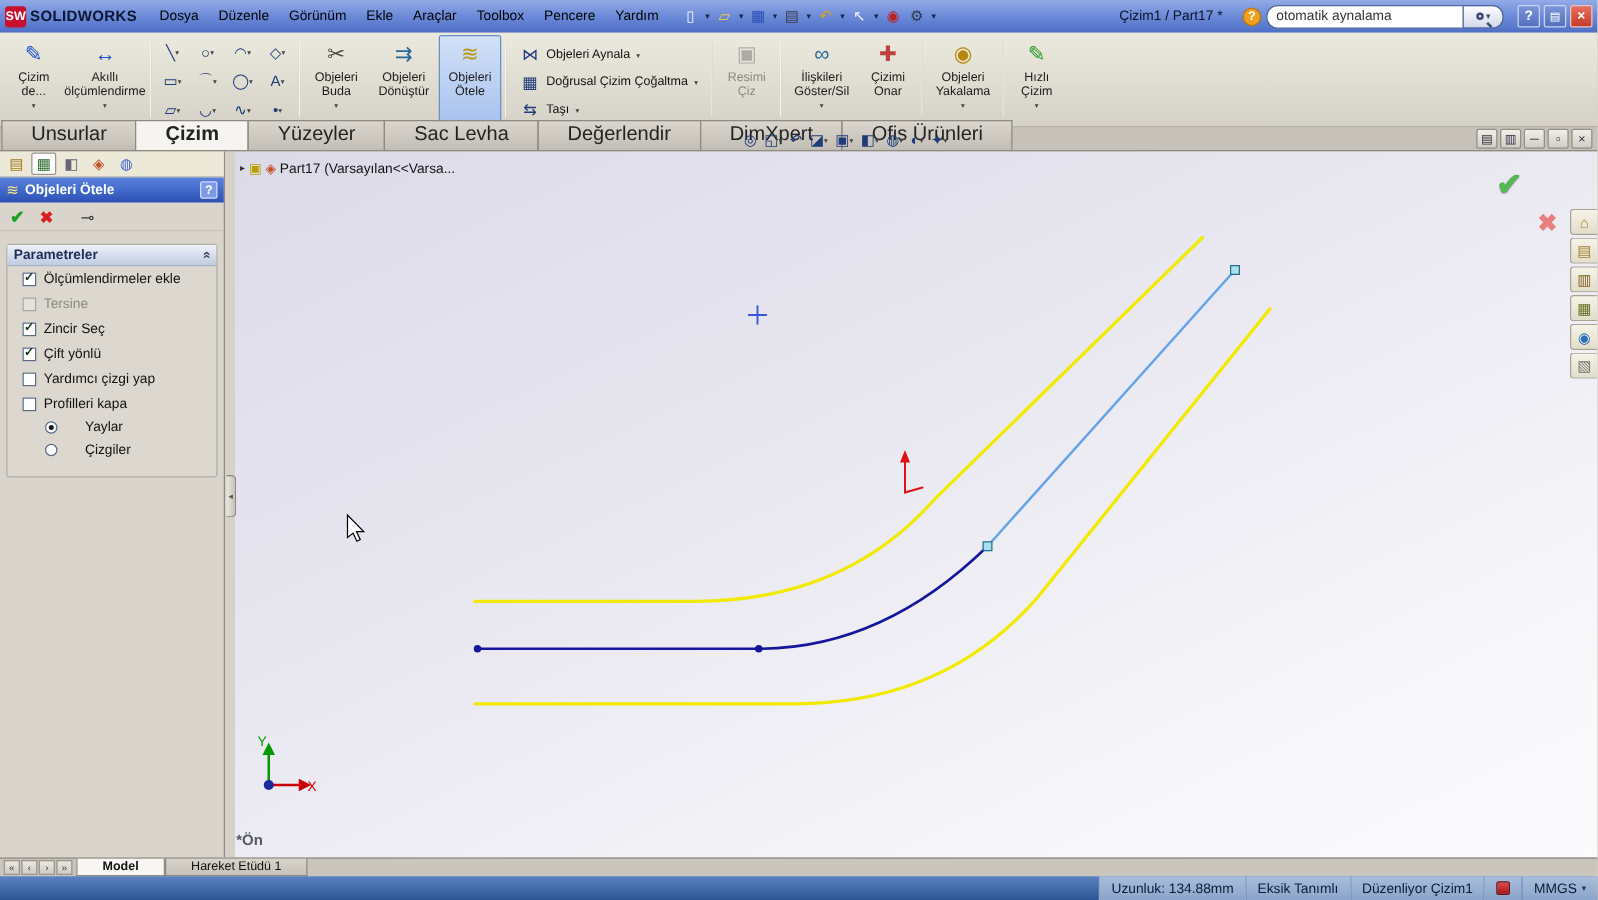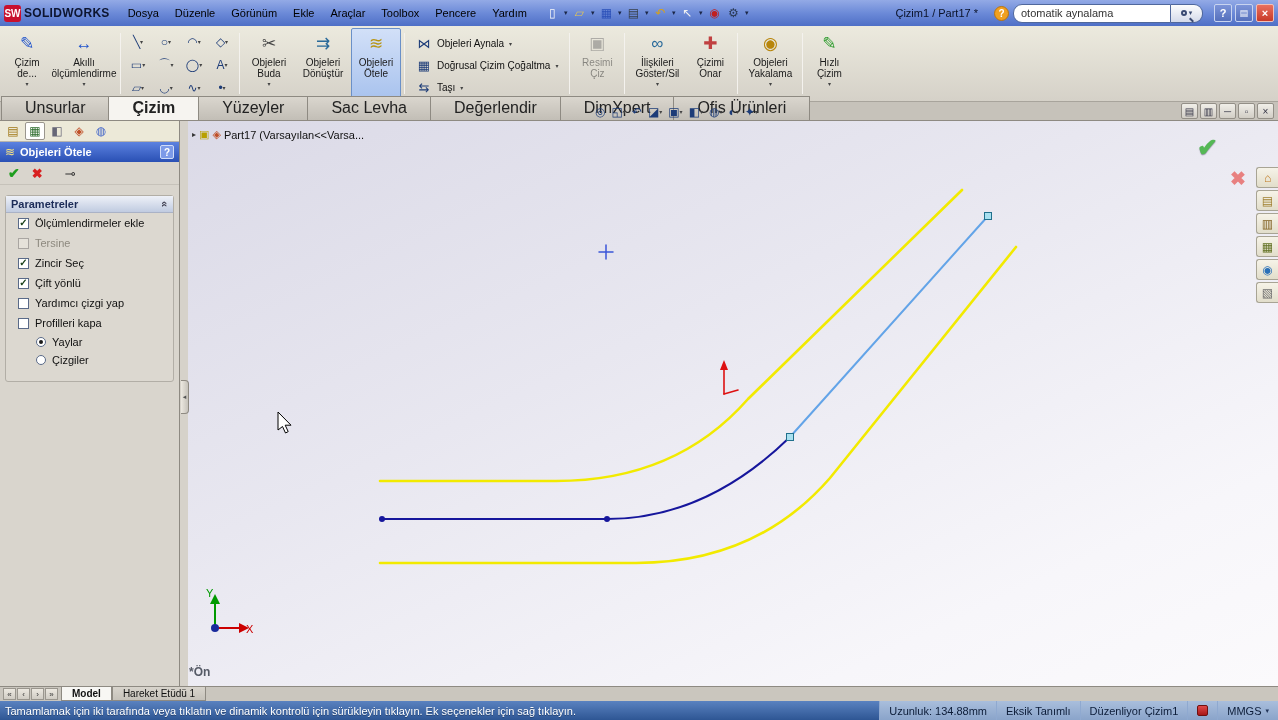--- a/index.html
+++ b/index.html
@@ -97,21 +97,21 @@
 .spin-input .val{flex:1;padding-left:4px;color:#000}
 .spinners{width:13px;display:flex;flex-direction:column;border-left:1px solid #aab4c8;height:100%}
 .spinners span{flex:1;font-size:6px;display:flex;align-items:center;justify-content:center;
   background:linear-gradient(#f8f8f8,#d8dce8);color:#345;border-bottom:1px solid #c8ccd8}
 .spinners span:last-child{border-bottom:none}
 .check-row{display:flex;align-items:center;gap:6px;padding:4px 4px 4px 12px}
 .checkbox{width:11px;height:11px;background:#fff;border:1px solid #5a6a88;display:flex;align-items:center;
   justify-content:center;font-size:10px;color:#123a12;font-weight:bold;line-height:1;flex:none}
 .check-row.disabled{color:#8d897f}
 .check-row.disabled .checkbox{background:#e6e2da;border-color:#a9a5a1}
-.radio-row{display:flex;align-items:center;gap:6px;padding:3px 4px 3px 30px}
+.radio-row{display:flex;align-items:center;gap:22px;padding:3px 4px 3px 30px}
 .radio{width:10px;height:10px;border-radius:50%;background:#fff;border:1px solid #5a6a88;position:relative;flex:none}
 .radio.selected::after{content:"";position:absolute;left:2px;top:2px;width:4px;height:4px;border-radius:50%;background:#1a1a1a}
 .panel-grip{position:absolute;left:181px;top:380px;width:8px;height:34px;background:linear-gradient(90deg,#ece8e0,#c6c2ba);
   border:1px solid #8e8a82;border-left:none;border-radius:0 4px 4px 0;display:flex;align-items:center;
   justify-content:center;font-size:7px;color:#555;z-index:12}
 
 
 .viewport{position:absolute;left:188px;top:121px;width:1090px;height:565px;overflow:hidden;
   background:linear-gradient(155deg,#dbdae7 0%,#e8e7f0 40%,#f7f6fa 80%,#fbfafc 100%)}
 #sketch-svg{position:absolute;left:0;top:0;width:100%;height:100%}
@@ -124,21 +124,21 @@
 .tp-btn{width:22px;height:21px;background:linear-gradient(#f6f3e8,#e2decb);border:1px solid #a8a494;border-right:none;
   border-radius:3px 0 0 3px;display:flex;align-items:center;justify-content:center;font-size:12px}
 .view-label{position:absolute;left:1px;bottom:7px;color:#555a66;font-weight:bold;font-size:12px}
 
 
 .model-tabs{position:absolute;left:0;top:686px;width:1278px;height:15px;background:#cac6be;
   border-top:1px solid #8e8a82;display:flex;align-items:center;z-index:15}
 .mt-nav{display:flex;margin:0 3px;gap:1px}
 .mt-nav span{width:13px;height:12px;font-size:8px;display:flex;align-items:center;justify-content:center;color:#333;
   background:linear-gradient(#ece8e0,#d0ccc4);border:1px solid #9a968e}
-.model-tab{padding:0 10px;height:14px;display:flex;align-items:center;font-size:10px;border:1px solid #8e8a82;
+.model-tab{padding:0 20px;height:14px;display:flex;align-items:center;font-size:10px;border:1px solid #8e8a82;
   border-top:none;background:linear-gradient(#d8d4cc,#c6c2ba);white-space:nowrap}
 .model-tab.active{background:#f8f7f4;font-weight:bold}
 
 
 .statusbar{position:absolute;left:0;top:701px;width:1278px;height:19px;
   background:linear-gradient(#5a82c0,#2e5694);display:flex;align-items:center;padding-left:5px;z-index:30}
 .status-hint{color:#fff;white-space:nowrap;text-shadow:0 1px 0 rgba(0,0,0,.3)}
 .status-right{margin-left:auto;display:flex;align-items:center;height:100%}
 .status-seg{padding:0 9px;display:flex;align-items:center;height:100%;border-left:1px solid #8fa9d0;
   color:#0c1c38;background:linear-gradient(#a9bedc,#8aa4ca);white-space:nowrap;gap:4px}
@@ -428,21 +428,20 @@
       <span>›</span>
       <span>»</span>
     </div>
   <div id="model-tabs" style="display:flex">
       <span class="model-tab active">Model</span>
       <span class="model-tab">Hareket Etüdü 1</span>
     </div>
 </div>
 
 <div class="statusbar">
-  <span class="status-hint">Tamamlamak için iki tarafında veya tıklatın ve dinamik kontrolü için sürükleyin tıklayın. Ek seçenekler için sağ tıklayın.</span>
   <div class="status-right">
     <span class="status-seg">Uzunluk: 134.88mm</span>
     <span class="status-seg">Eksik Tanımlı</span>
     <span class="status-seg">Düzenliyor Çizim1</span>
     <span class="status-seg">
         <span class="status-icon-red"></span>
       </span>
     <span class="status-seg">
         <span>MMGS</span>
         <span class="seg-caret">▾</span>

